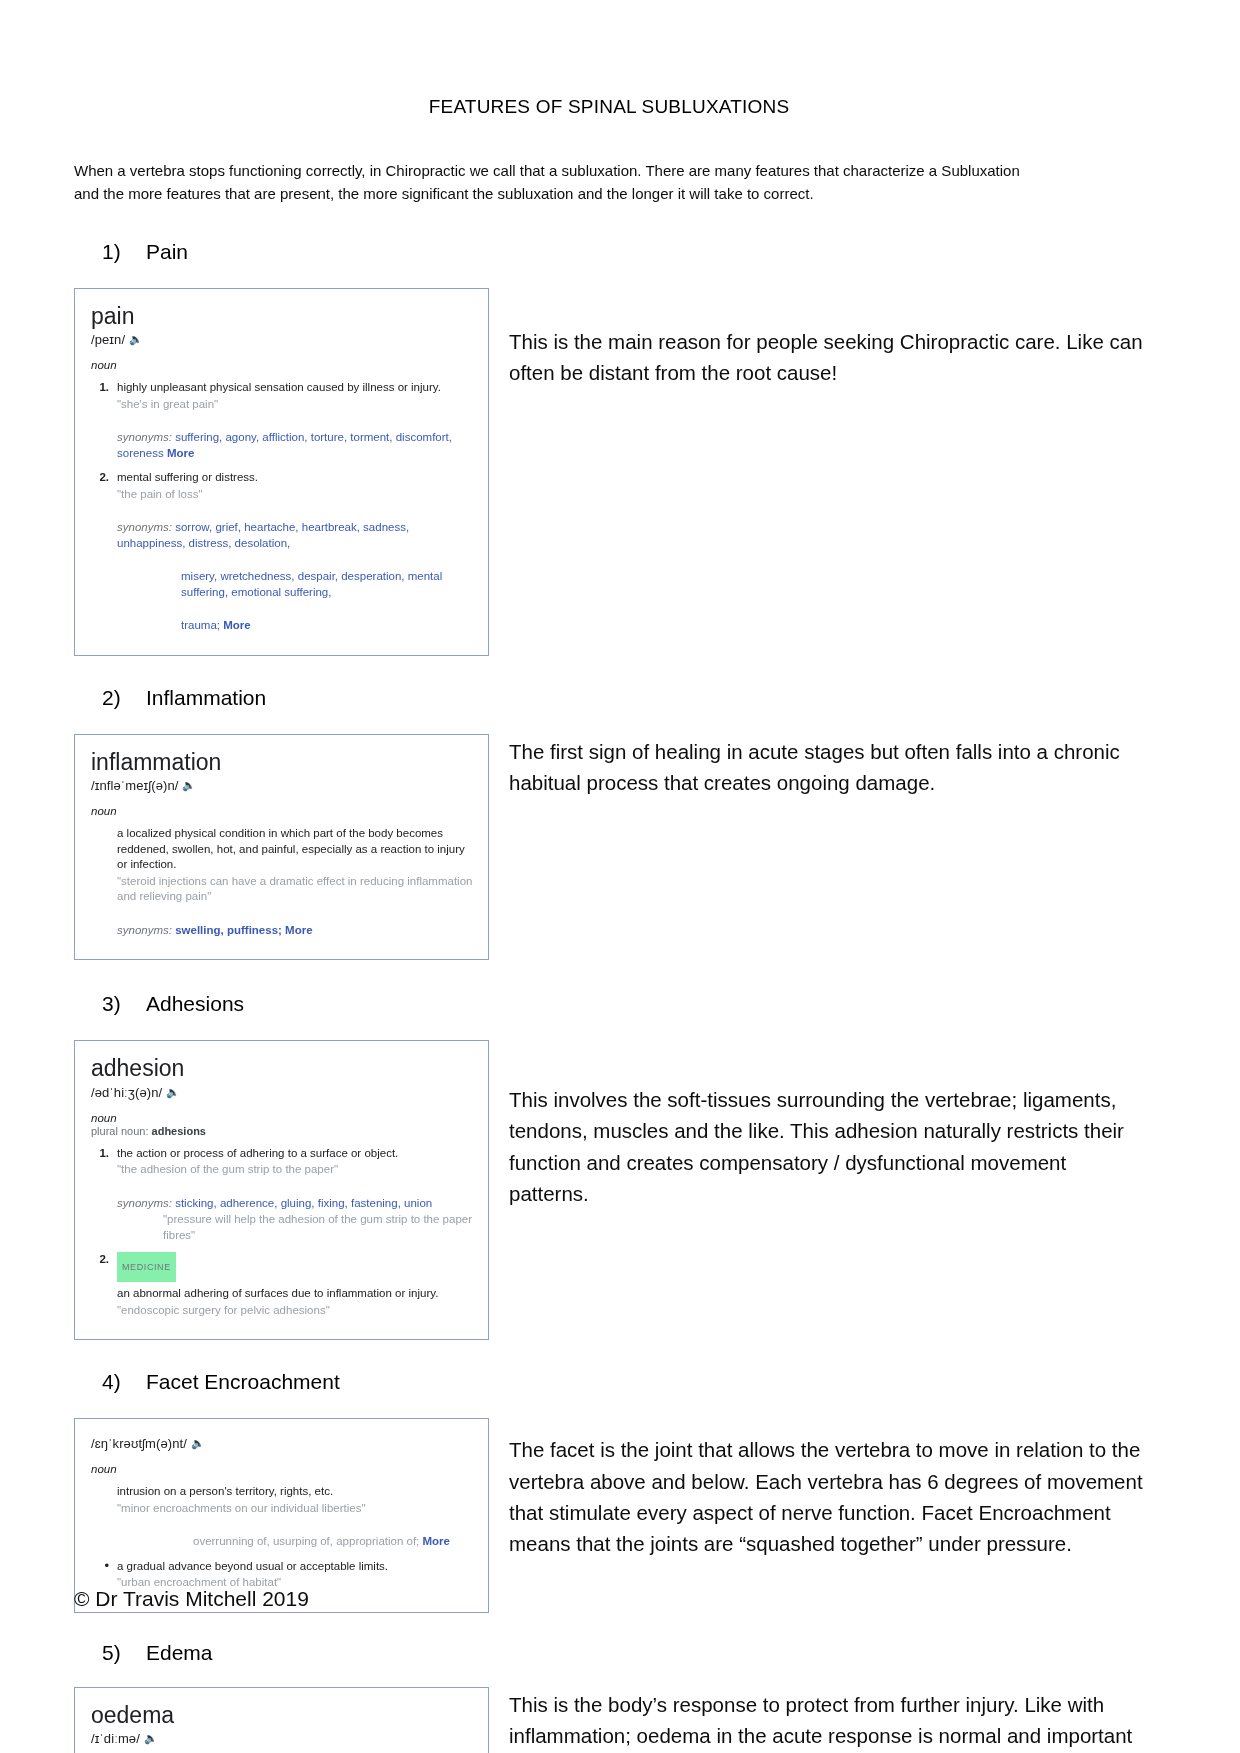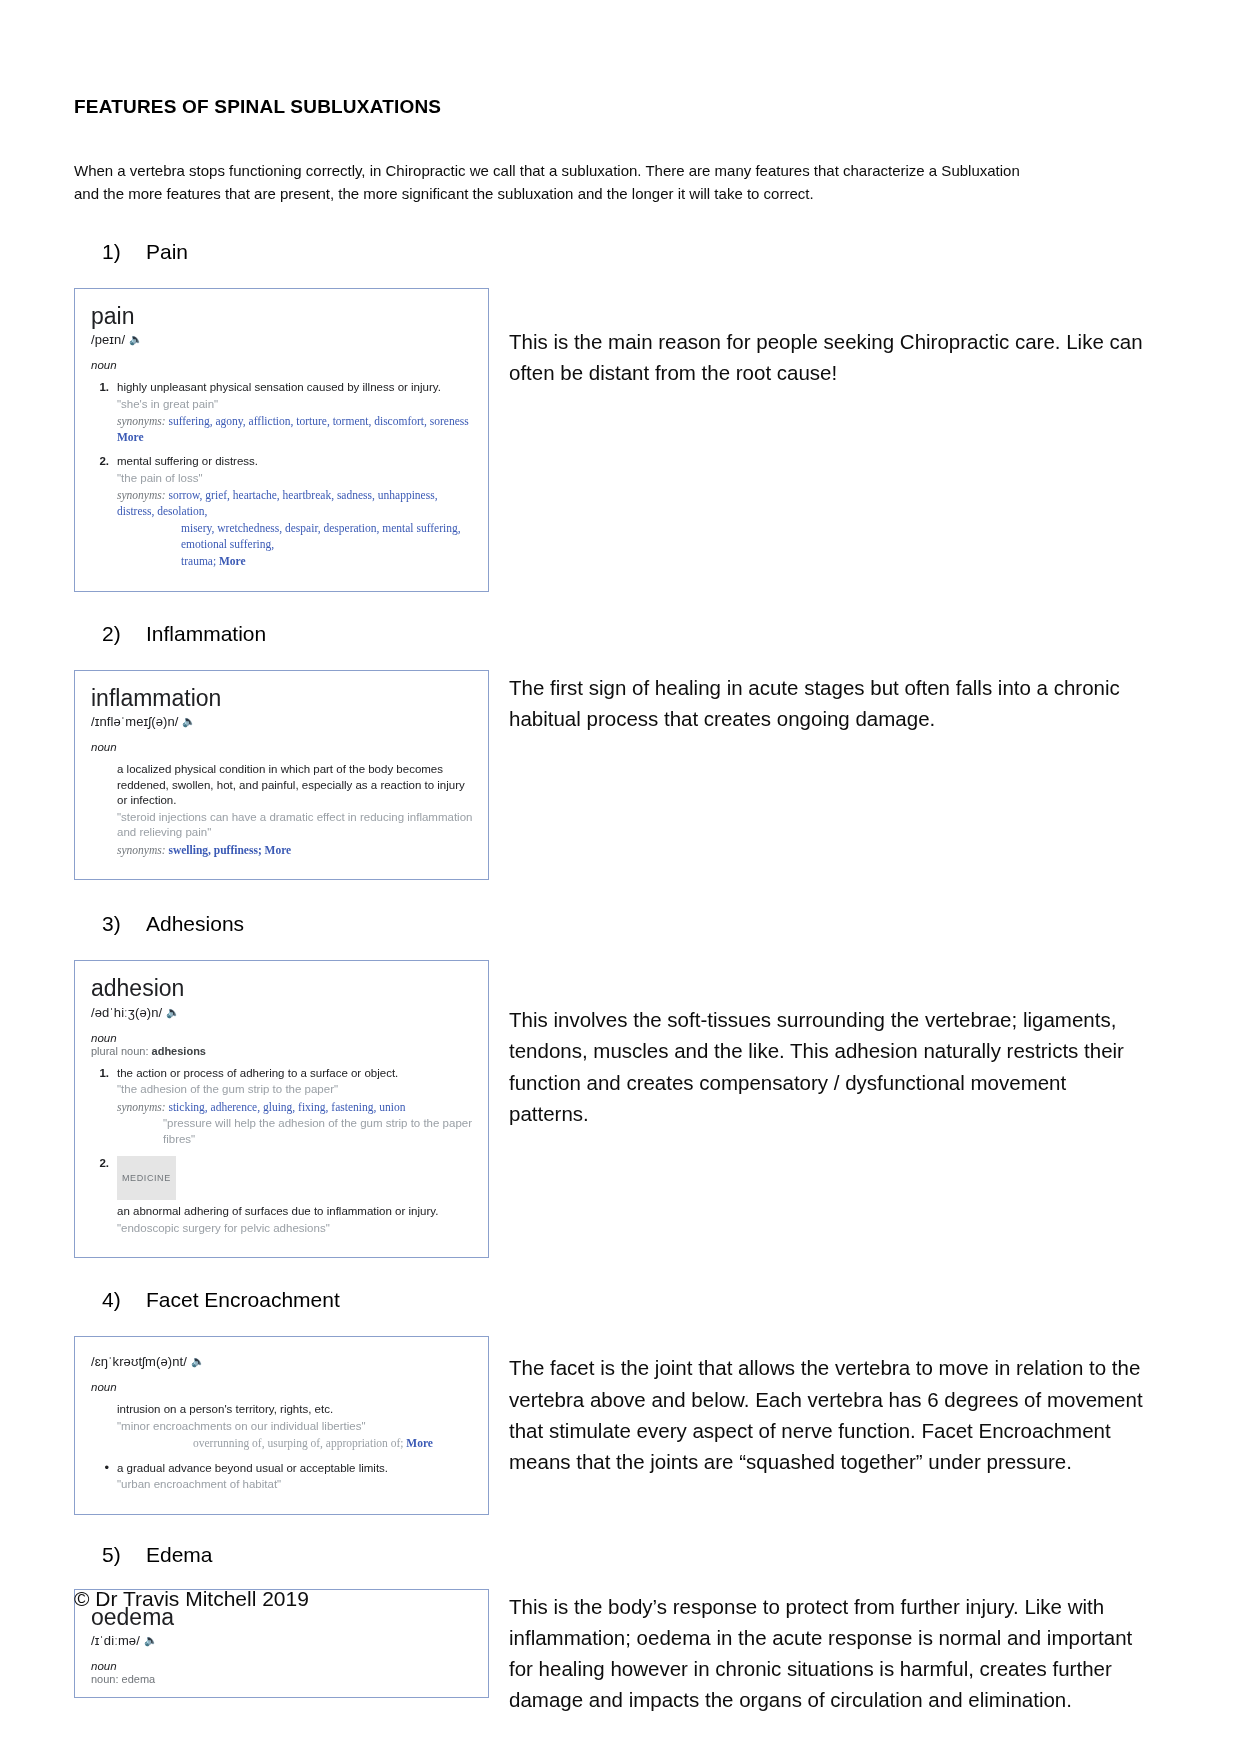--- a/index.html
+++ b/index.html
@@ -16,22 +16,22 @@
     overflow: hidden;
   }
   .page {
     width: 1240px;
     height: 1753px;
     box-sizing: border-box;
     padding: 84px 96px 40px 74px;
     position: relative;
   }
   .doc-title {
-    text-align: left;
-    font-weight: bold;
+    text-align: center;
+    font-weight: normal;
     font-size: 19px;
     letter-spacing: 0.2px;
     margin: 12px 0 0 0;
   }
   .intro {
     margin-top: 42px;
     font-size: 15px;
     line-height: 1.52;
     color: #0d0d0d;
     width: 955px;
@@ -124,39 +124,38 @@
     font-size: 13px;
     line-height: 1.1;
   }
   .sense .body { flex: 1 1 auto; }
   .def { color: #202124; }
   .example {
     color: #9aa0a6;
     margin-top: 1px;
   }
   .syn {
-    margin-top: 2px;
+    margin-top: 18px;
     color: #9aa0a6;
-    font-family: Liberation Serif, serif;
   }
   .syn .lbl { font-style: italic; color: #70757a; }
   .syn a, .syn .s {
     color: #3b5ab5;
     text-decoration: none;
   }
   .syn .s.bold { font-weight: bold; }
   .syn .more { color: #3b5ab5; font-weight: bold; }
   .syn-indent { margin-left: 64px; color: #9aa0a6; }
   .tag {
     display: inline-block;
-    background: #e5e5e5;
+    background: #86efac;
     color: #70757a;
     font-size: 9px;
     letter-spacing: 0.6px;
-    padding: 16px 5px;
+    padding: 9px 5px;
     text-transform: uppercase;
     vertical-align: 1px;
   }
 
   
   .footer {
     position: absolute;
     left: 74px;
     bottom: 142px;
     font-size: 21px;

